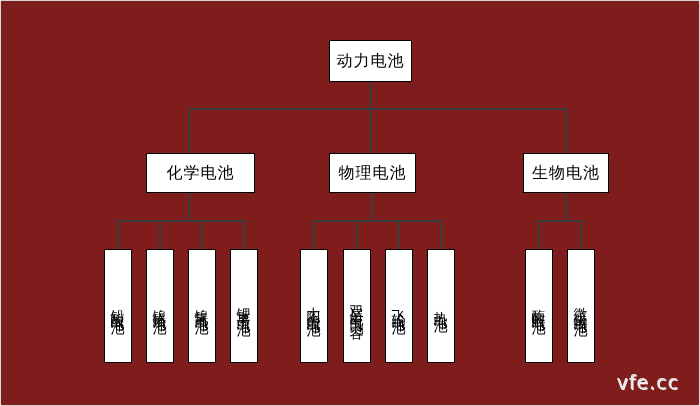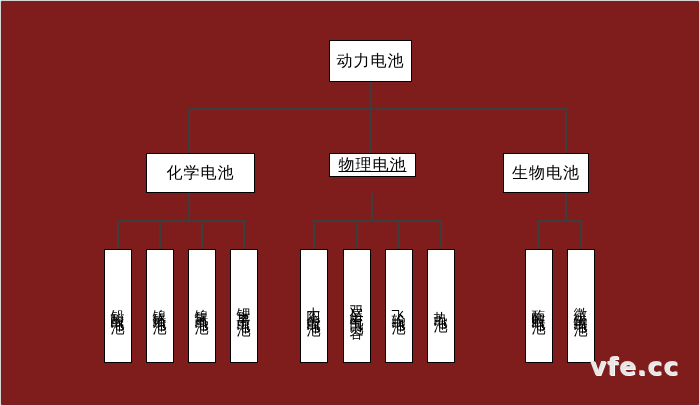--- a/index.html
+++ b/index.html
@@ -29,22 +29,22 @@
     justify-content: center;
     color: #000000;
   }
   .node-h {
     font-size: 16px;
     letter-spacing: 1px;
     white-space: nowrap;
   }
   .node-root   { left: 328px; top: 39px;  width: 83px; height: 42px; }
   .node-chem   { left: 145px; top: 152px; width: 109px; height: 40px; }
-  .node-phys   { left: 328px; top: 152px; width: 87px; height: 24px; text-decoration: underline; }
-  .node-bio    { left: 502px; top: 152px; width: 86px; height: 40px; }
+  .node-phys   { left: 328px; top: 152px; width: 87px; height: 40px; }
+  .node-bio    { left: 522px; top: 152px; width: 86px; height: 40px; }
   .leaf {
     top: 248px;
     height: 114px;
     width: 28px;
   }
   .leaf .vtext {
     writing-mode: vertical-lr;
     text-orientation: upright;
     font-size: 14px;
     line-height: 1;
@@ -84,23 +84,23 @@
   .ln-phys-d3 { left: 397px; top: 219px; width: 2px;   height: 29px; }
   .ln-phys-d4 { left: 439px; top: 219px; width: 2px;   height: 29px; }
   
   .ln-bio-v   { left: 564px; top: 192px; width: 2px;   height: 28px; }
   .ln-bio-h   { left: 537px; top: 219px; width: 44px;  height: 2px; }
   .ln-bio-d1  { left: 537px; top: 219px; width: 2px;   height: 29px; }
   .ln-bio-d2  { left: 579px; top: 219px; width: 2px;   height: 29px; }
   .watermark {
     position: absolute;
     right: 20px;
-    bottom: 24px;
-    font-size: 25px;
-    font-weight: bold;
+    bottom: 12px;
+    font-size: 19px;
+    font-weight: normal;
     color: #e8e6e6;
     text-shadow: 1px 1px 0 #f8f8f8;
     letter-spacing: 1px;
     user-select: none;
   }
 </style>
 </head>
 <body>
 
 <div class="stage">

